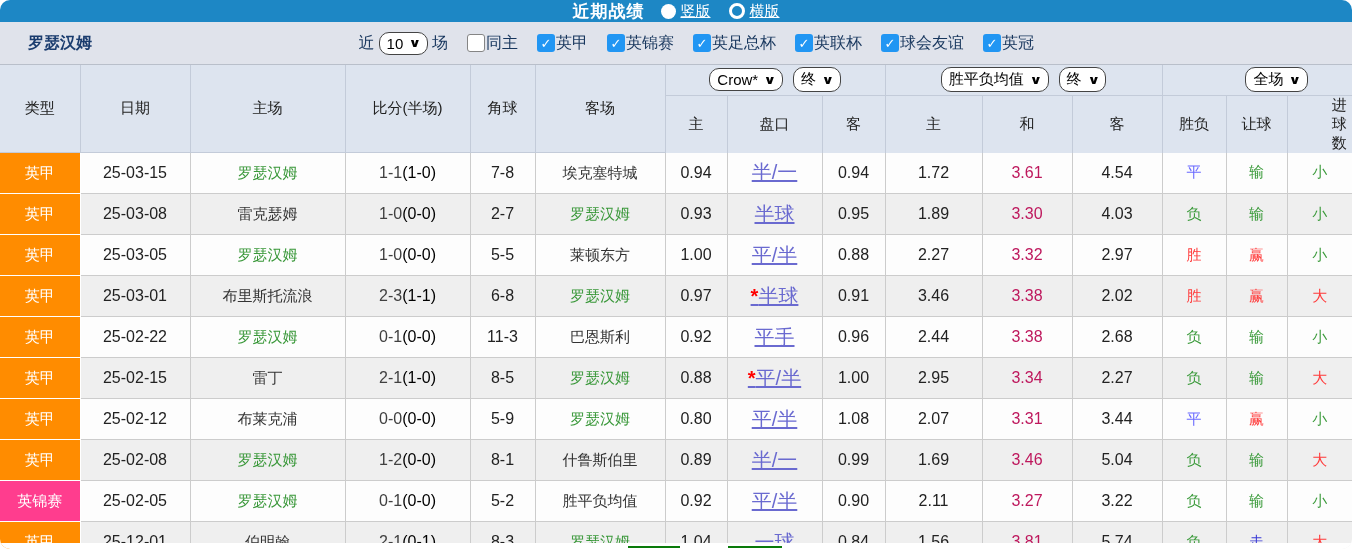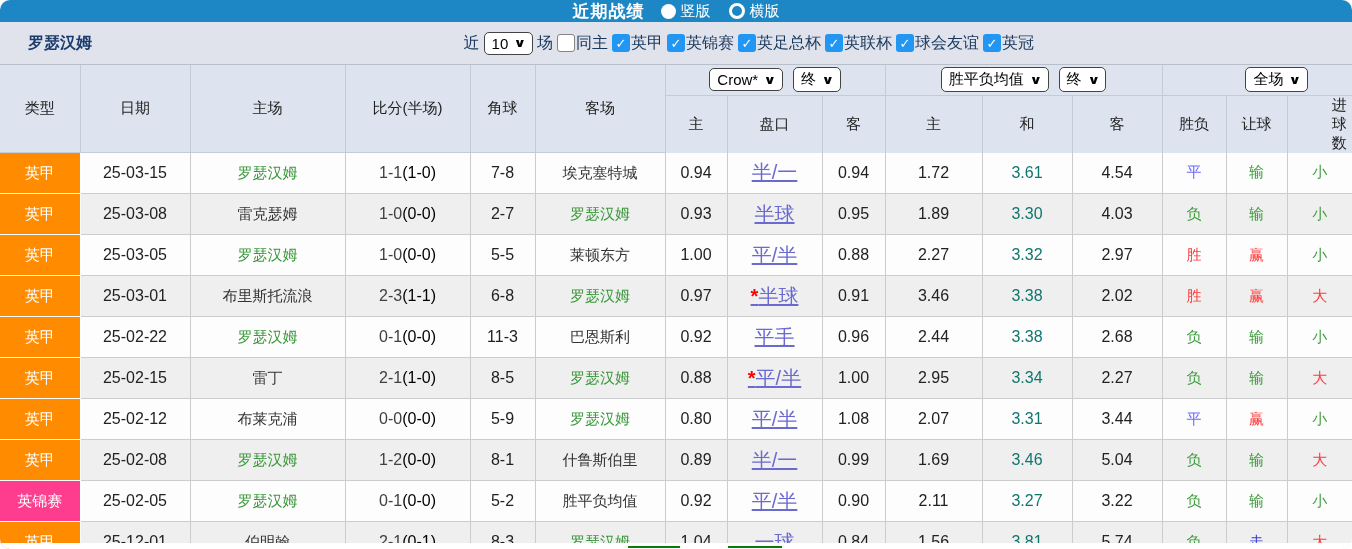--- a/index.html
+++ b/index.html
@@ -11,44 +11,44 @@
   }
   
   .topbar {
     height:22px; background:#1d87c5; color:#fff;
     display:flex; align-items:center; justify-content:center; gap:14px;
   }
   .topbar .title { font-size:17px; font-weight:bold; letter-spacing:1px; }
   .radio { width:15px; height:15px; border-radius:50%; display:inline-block; }
   .radio.on  { background:#fff; }
   .radio.off { border:3.5px solid #fff; background:transparent; width:16px; height:16px; }
-  .radio-label { font-size:15px; color:#fff; }
+  .radio-label { font-size:15px; color:#fff;text-decoration:underline; }
   .radio-group { display:flex; align-items:center; gap:5px; margin-left:2px; }
   .radio-group .gap { width:8px; }
   
   .filterbar {
     height:43px; background:#e0e3eb; display:flex; align-items:center;
     border-bottom:1px solid #b9bfca;
   }
   .team-name { color:#1a3c6e; font-weight:bold; font-size:16px; padding-left:28px; }
   .filters { margin-left:auto; margin-right:318px; display:flex; align-items:center; gap:4px;
              color:#17365d; font-size:16px; }
   .sel {
-    background:#fff; border:1px solid #444; border-radius:5px;
+    background:#fff; border:1px solid #444; border-radius:10px;
     padding:2px 7px; font-size:15px; color:#000;
     display:inline-flex; align-items:center; gap:7px; cursor:pointer;
   }
   .sel .chev { font-size:12px; font-weight:bold; transform:scaleX(1.3); }
   .cb {
     width:18px; height:18px; background:#2196f3; border-radius:3px;
     display:inline-flex; align-items:center; justify-content:center;
     color:#fff; font-size:13px; font-weight:bold; cursor:pointer;
   }
   .cb.unchecked { background:#fff; border:1px solid #858585; }
-  .cb-item { display:flex; align-items:center; gap:1px; }
+  .cb-item { display:flex; align-items:center; gap:1px;margin-left:15px; }
   
   table { border-collapse:collapse; table-layout:fixed; width:1352px; }
   thead th { background:#dde4ef; font-weight:normal; color:#222; }
   thead tr.grp th { height:30px; border-bottom:1px solid #c3cbd9; }
   thead tr.sub th { height:28px; font-size:15px; }
   thead th { border-right:1px solid #c3cbd9; }
   thead th:last-child { border-right:none;padding-left:39px; }
   th.span2 { font-size:15px; }
   .grp-cell { text-align:center;margin-top:44px; }
   .grp-inner { display:flex; align-items:center; justify-content:center; gap:10px; }
@@ -64,21 +64,21 @@
   tbody td.bg-blue  { background:#e9f4f8; }
   td.c-type { color:#fff; font-size:15px; border-bottom:1px solid #fff; border-right:1px solid #fff; }
   td.type-orange { background:#ff8c00 !important; }
   td.type-pink   { background:#ff3d8e !important; }
   td.c-team { font-size:15px; color:#333; cursor:pointer; }
   td.c-team.t-green { color:#389738; }
   .score-main { color:#404040; }
   .score-half { color:#000; }
   td.hc { color:#6a6ad0; font-size:20px;text-decoration:underline; }
   td.hc .star { color:#f00; font-weight:bold; }
-  td.mid { color:#0f766e; }
+  td.mid { color:#be185d; }
   td.res { font-size:15px; }
   .c-red   { color:#ff3b3b; }
   .c-green { color:#3a9a3a; }
   .c-blue  { color:#6a6aff; }
   .c-dblue { color:#3a3ad6; }
   
   .bottom-strip { position:absolute; left:0; right:0; bottom:0; height:6px; background:#fff; }
   .green-seg { position:absolute; bottom:1px; height:2px; background:#0a7a0a; }
   .seg1 { left:628px; width:52px; }
   .seg2 { left:728px; width:54px; }

